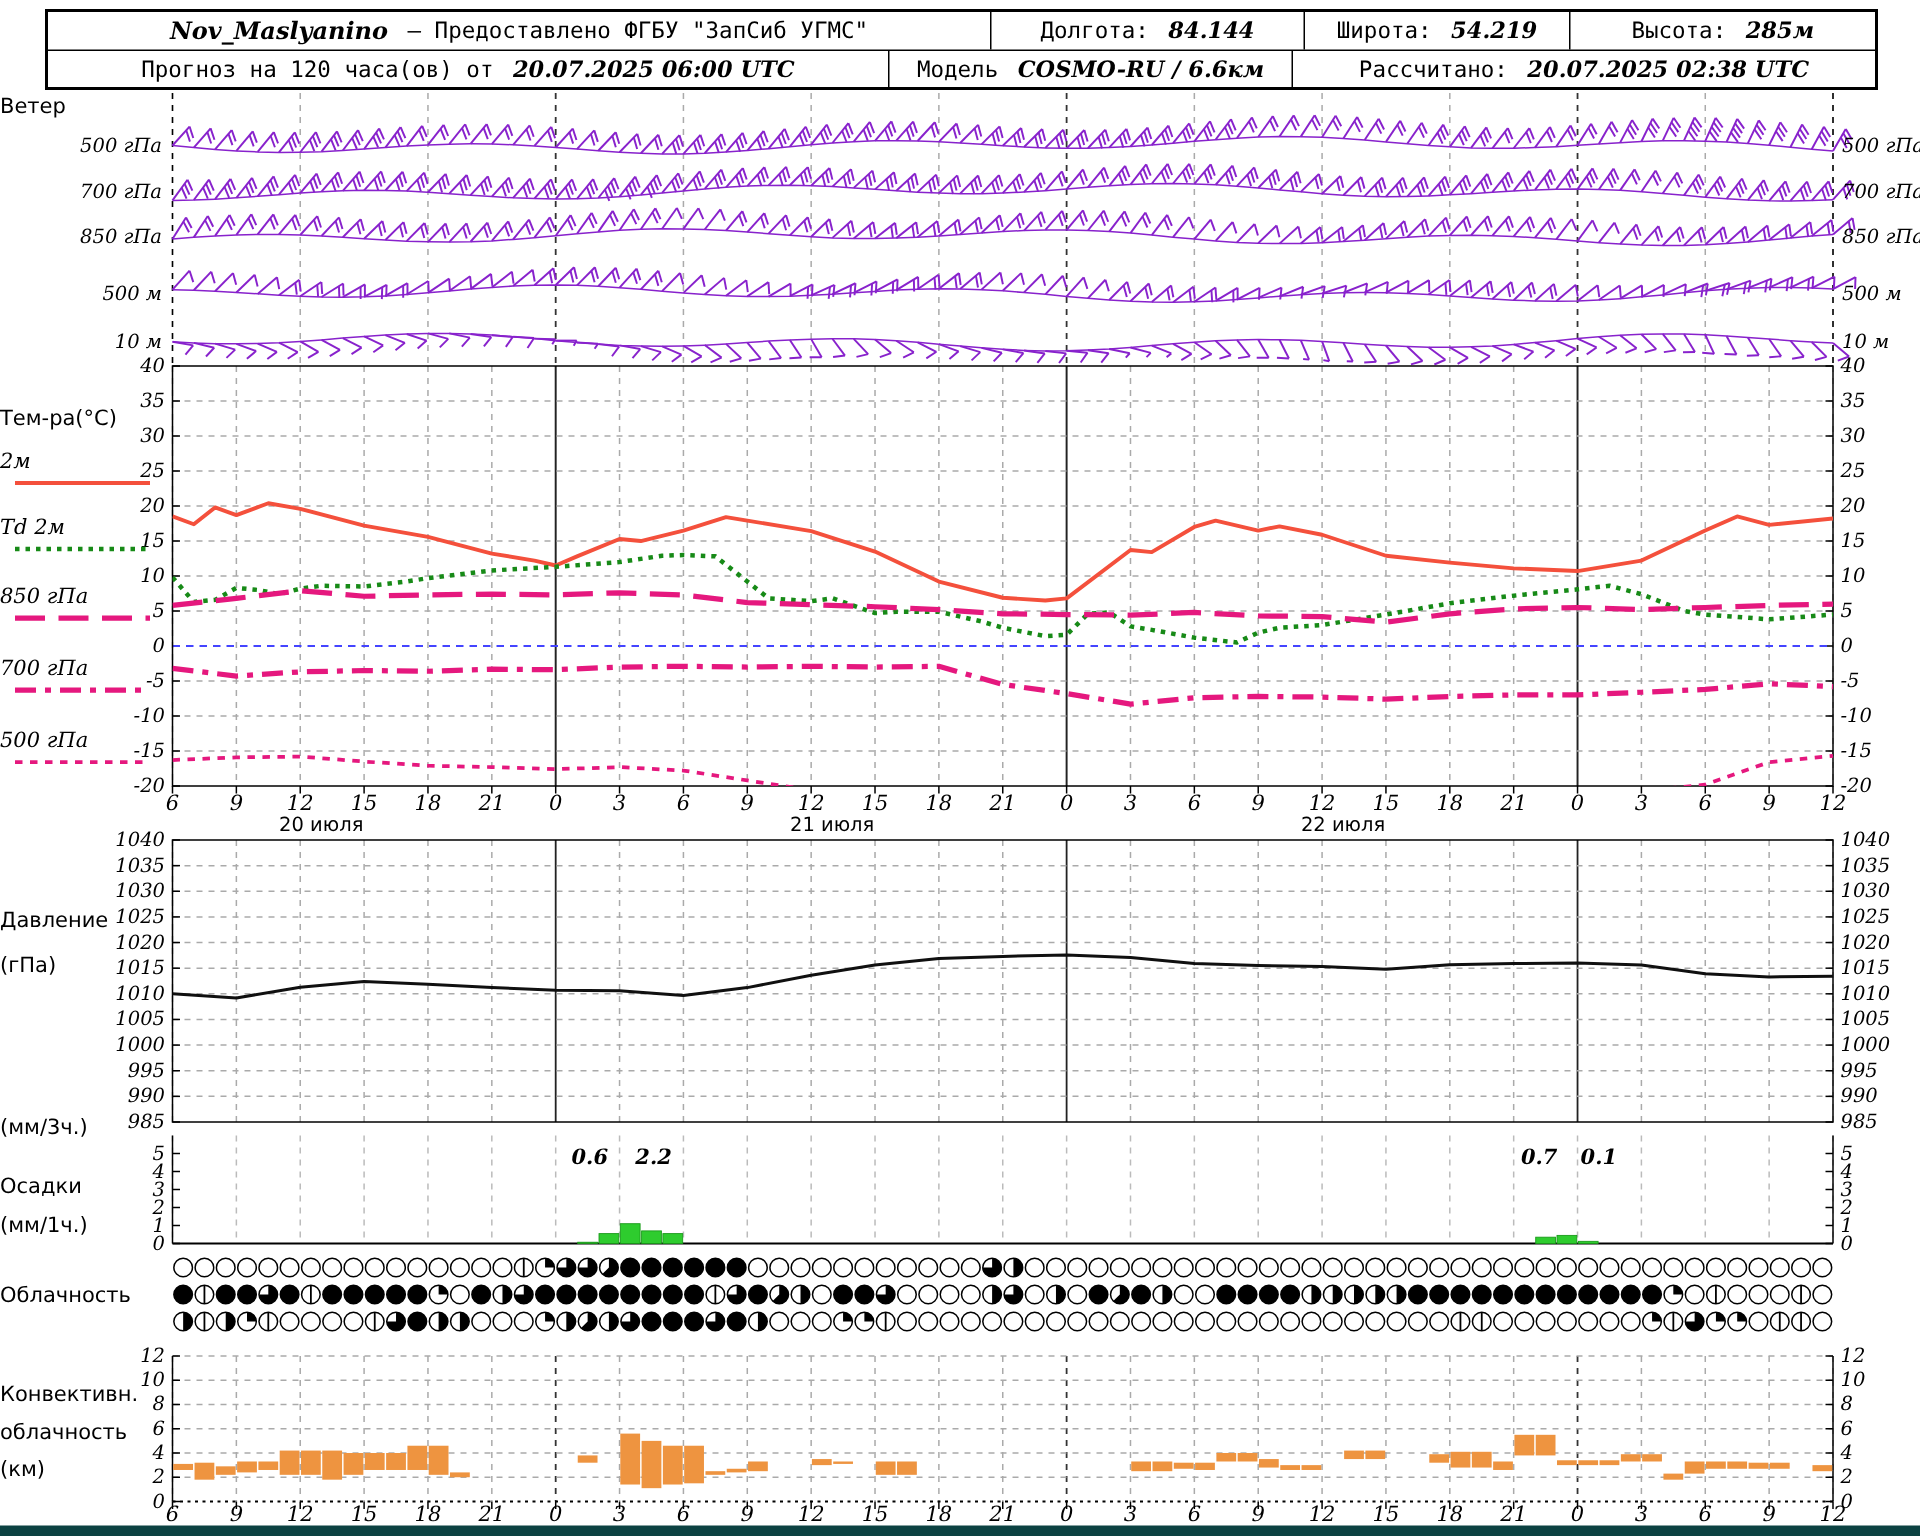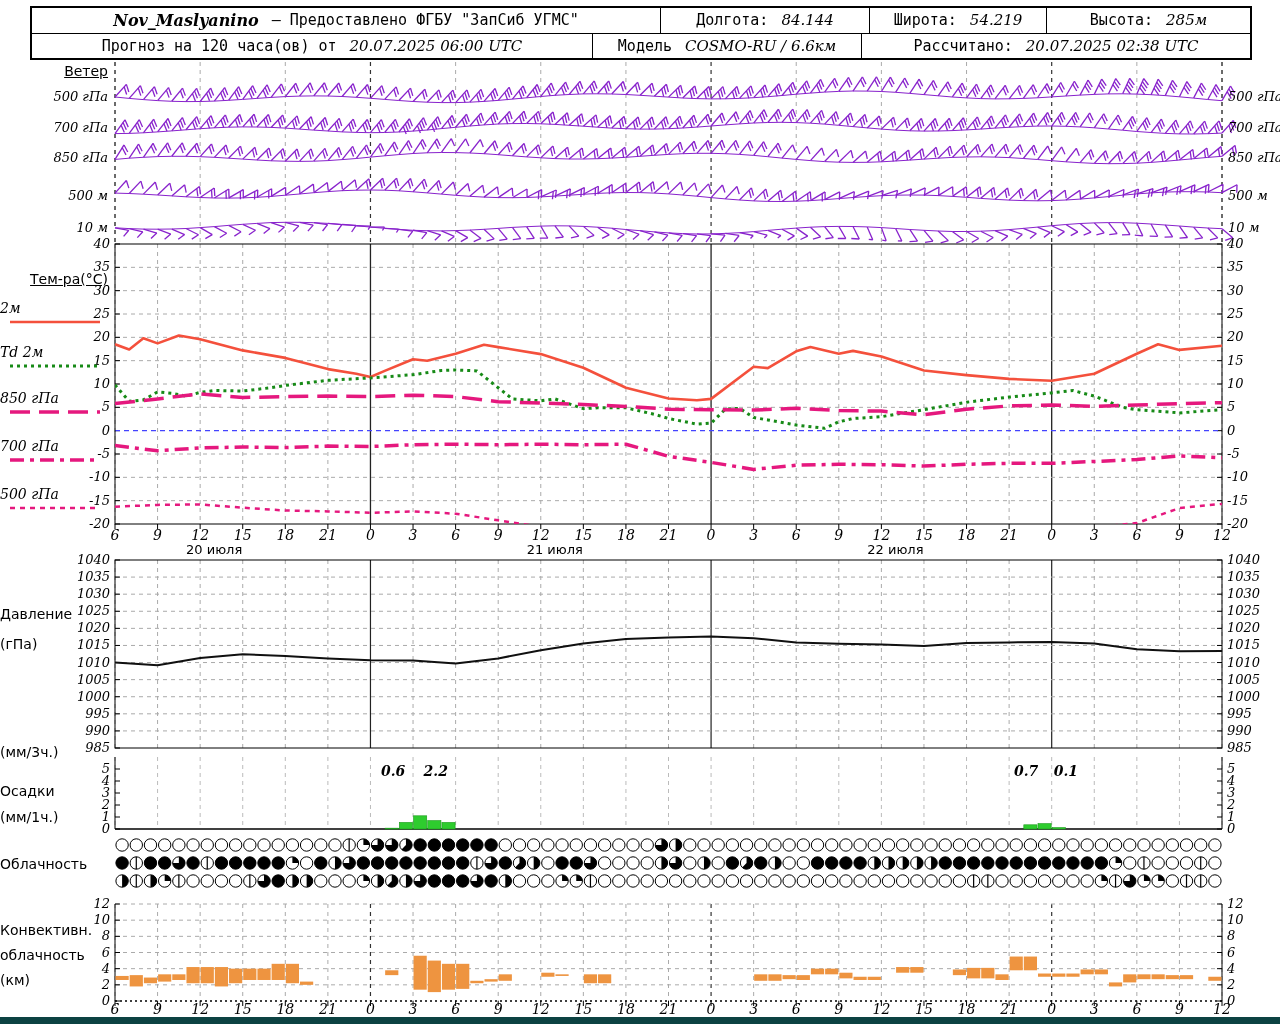--- a/index.html
+++ b/index.html
@@ -6,24 +6,24 @@
   body{width:1280px;height:1024px;position:relative;overflow:hidden;
        font-family:"DejaVu Sans",sans-serif;color:#000;}
   
   .hdr{position:absolute;left:30px;top:6px;width:1218px;height:50px;
        border:2px solid #000;display:flex;flex-direction:column;background:#fff;
        font-family:"DejaVu Sans Mono",monospace;font-size:15px;}
   .hdr-row{flex:1;display:flex;align-items:center;}
   .hdr-row.first{border-bottom:1px solid #000;}
   .hcell{height:100%;display:flex;align-items:center;justify-content:center;gap:13px;white-space:nowrap;overflow:hidden;}
   .hcell+.hcell{border-left:1px solid #000;}
-  .val{font-family:"DejaVu Serif",serif;font-style:italic;font-weight:normal;}
+  .val{font-family:"DejaVu Serif",serif;font-style:italic;font-weight:bold;}
   .st{font-family:"DejaVu Serif",serif;font-style:italic;font-weight:bold;font-size:16px;}
   
-  .cap{position:absolute;left:0;width:108px;text-align:right;font-size:14px;line-height:16px;text-decoration:underline;}
+  .cap{position:absolute;left:0;width:108px;font-size:14px;line-height:16px;}
   .capc{position:absolute;left:0;width:110px;text-align:left;font-size:14px;line-height:16px;}
   .iser{font-family:"DejaVu Serif",serif;font-style:italic;}
   
   .tick{font:italic 13px "DejaVu Serif",serif;fill:#000;}
   .hlabel{font:italic 14px "DejaVu Serif",serif;fill:#000;}
   .date{font:13px "DejaVu Sans",sans-serif;fill:#000;}
   .sumlbl{font:italic bold 14px "DejaVu Serif",serif;fill:#000;}
   .levlbl{font:italic 13px "DejaVu Serif",serif;fill:#000;}
   #chart{position:absolute;left:0;top:0;}
   .bottombar{position:absolute;left:0;bottom:0;width:1280px;height:7px;background:#0c4242;}

